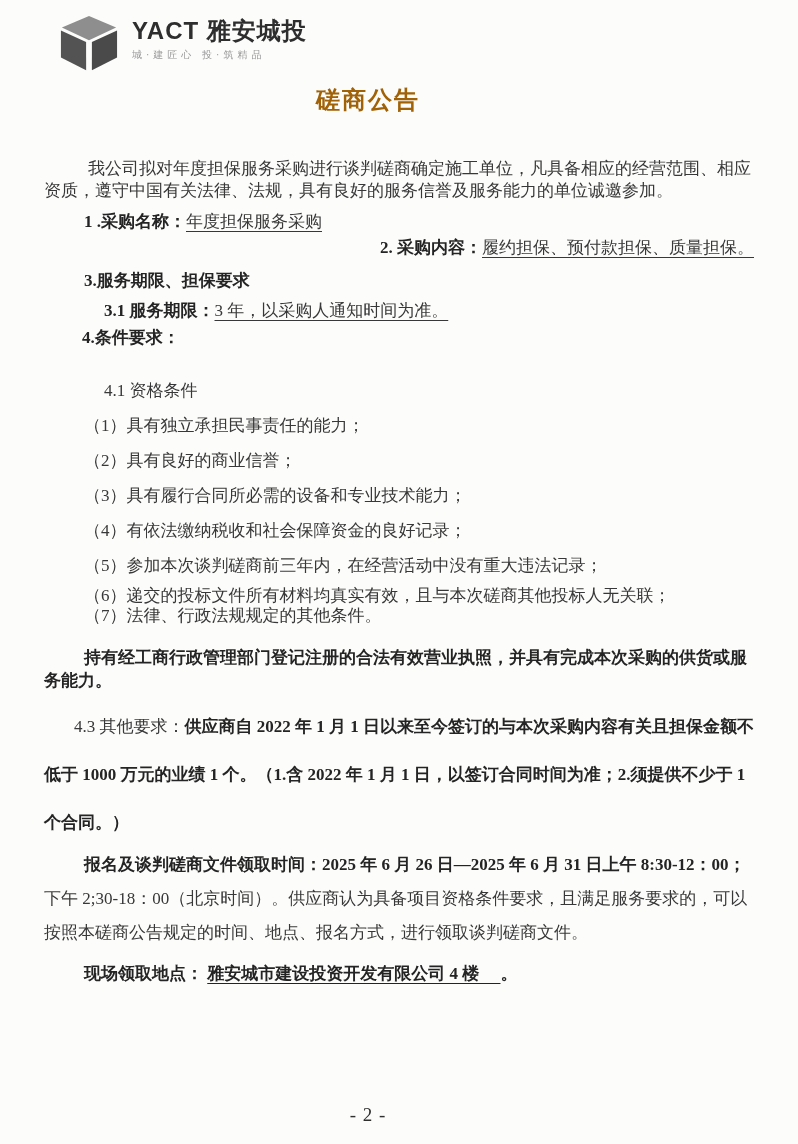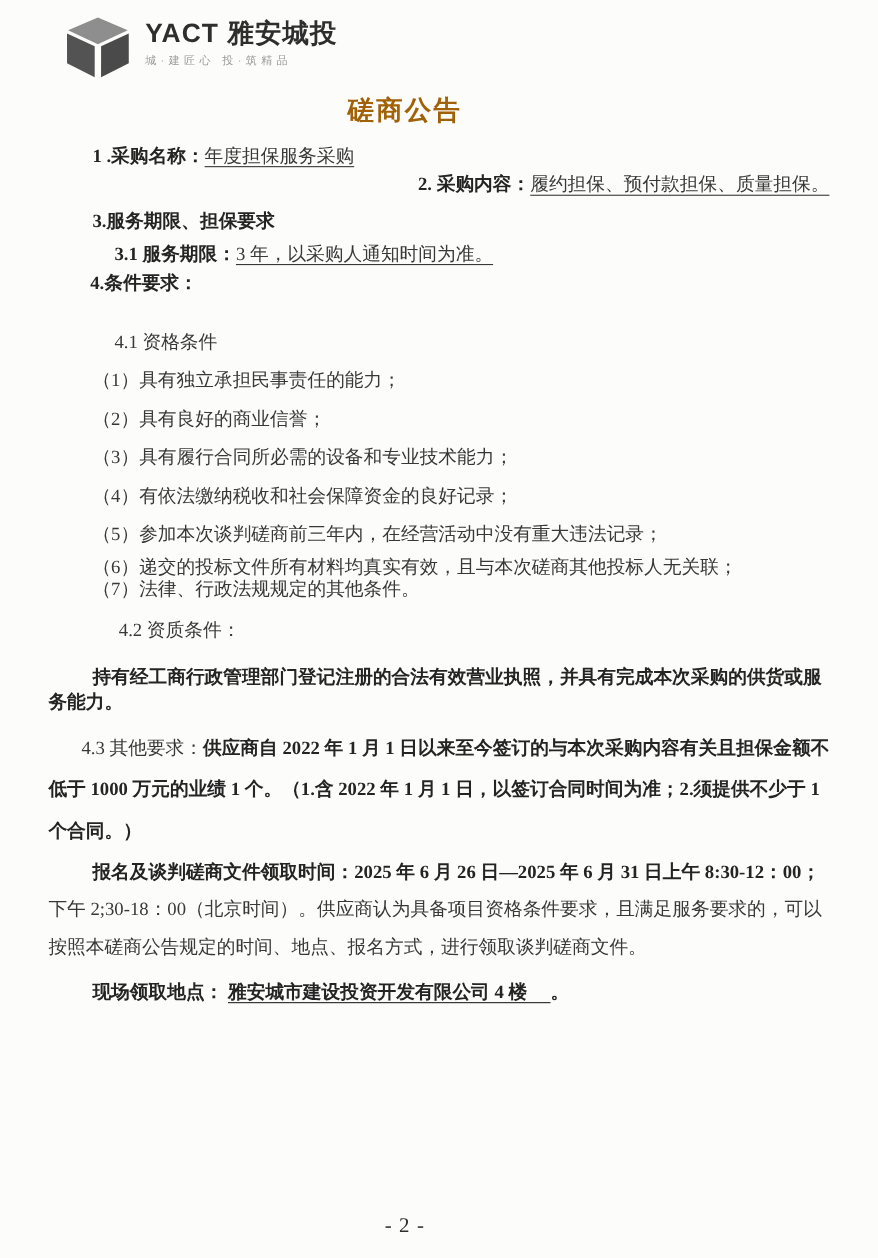--- a/index.html
+++ b/index.html
@@ -48,21 +48,21 @@
   .p-h3    {margin-top:11px;margin-left:40px;line-height:22px;}
   .p-s31   {margin-top:8px;margin-left:60px;line-height:22px;}
   .p-s32   {margin-top:4px;line-height:33px;text-indent:60px;}
   .p-h4    {margin-top:5px;margin-left:38px;line-height:22px;}
   .p-s41   {margin-top:31px;margin-left:60px;line-height:22px;}
   .p-li    {margin-top:13px;margin-left:40px;line-height:22px;}
   .p-li6   {margin-top:9px;margin-left:40px;line-height:20px;}
   .p-li7   {margin-top:0;margin-left:40px;line-height:20px;}
   .p-s42   {margin-top:16px;margin-left:64px;line-height:22px;}
   .p-boldp {margin-top:20px;line-height:23px;text-indent:40px;font-weight:bold;color:#242424;}
-  .p-s43   {margin-top:11px;line-height:38px;text-indent:30px;}
+  .p-s43   {margin-top:11px;line-height:48px;text-indent:30px;}
   .p-notice{margin-top:1px;line-height:34px;text-indent:40px;}
   .p-item5 {margin-top:2px;margin-left:40px;line-height:22px;}
   .p-final {margin-top:13px;margin-left:40px;line-height:22px;}
 
   .footer{
     position:absolute;bottom:18px;left:0;width:100%;
     text-align:center;font-size:19px;color:#2f2f2f;letter-spacing:1px;
   }
 </style>
 </head>
@@ -78,34 +78,34 @@
     </svg>
     <div class="brandbox">
       <div class="brand">YACT 雅安城投</div>
       <div class="tagline">城·建匠心 投·筑精品</div>
     </div>
   </div>
 
   <h1 class="title">磋商公告</h1>
 
   <main class="content">
+      <p class="para p-intro"><span class="">我公司拟对年度担保服务采购进行谈判磋商确定施工单位，凡具备相应的经营范围、相应资质，遵守中国有关法律、法规，具有良好的服务信誉及服务能力的单位诚邀参加。</span></p>
       <p class="para p-item1"><span class="seg-b">1 .采购名称：</span><span class=" seg-u">年度担保服务采购</span></p>
       <p class="para p-item2"><span class="seg-b">2.  采购内容：</span><span class=" seg-u">履约担保、预付款担保、质量担保。 </span></p>
       <p class="para p-h3"><span class="seg-b">3.服务期限、担保要求</span></p>
       <p class="para p-s31"><span class="seg-b">3.1 服务期限：</span><span class=" seg-u">3 年，以采购人通知时间为准。 </span></p>
       <p class="para p-h4"><span class="seg-b">4.条件要求：</span></p>
       <p class="para p-s41"><span class="">4.1 资格条件</span></p>
       <p class="para p-li"><span class="">（1）具有独立承担民事责任的能力；</span></p>
       <p class="para p-li"><span class="">（2）具有良好的商业信誉；</span></p>
       <p class="para p-li"><span class="">（3）具有履行合同所必需的设备和专业技术能力；</span></p>
       <p class="para p-li"><span class="">（4）有依法缴纳税收和社会保障资金的良好记录；</span></p>
       <p class="para p-li"><span class="">（5）参加本次谈判磋商前三年内，在经营活动中没有重大违法记录；</span></p>
       <p class="para p-li6"><span class="">（6）递交的投标文件所有材料均真实有效，且与本次磋商其他投标人无关联；</span></p>
       <p class="para p-li7"><span class="">（7）法律、行政法规规定的其他条件。</span></p>
-      <p class="para p-s42"><span class="">4.2 资质条件：</span></p>
       <p class="para p-boldp"><span class="seg-b">持有经工商行政管理部门登记注册的合法有效营业执照，并具有完成本次采购的供货或服务能力。</span></p>
       <p class="para p-s43"><span class="">4.3 其他要求：</span><span class="seg-b">供应商自 2022 年 1 月 1 日以来至今签订的与本次采购内容有关且担保金额不低于 1000 万元的业绩 1 个。（1.含 2022 年 1 月 1 日，以签订合同时间为准；2.须提供不少于 1 个合同。）</span></p>
       <p class="para p-notice"><span class="seg-b">报名及谈判磋商文件领取时间：2025 年 6 月 26 日—2025 年 6 月 31 日上午 8:30-12：00；</span><span class="">下午 2;30-18：00（北京时间）。供应商认为具备项目资格条件要求，且满足服务要求的，可以按照本磋商公告规定的时间、地点、报名方式，进行领取谈判磋商文件。</span></p>
       <p class="para p-final"><span class="seg-b">现场领取地点： </span><span class="seg-b seg-u">雅安城市建设投资开发有限公司 4 楼　 </span><span class="seg-b">。</span></p>
     </main>
 
   <div class="footer">- 2 -</div>
 
 </div>
 

